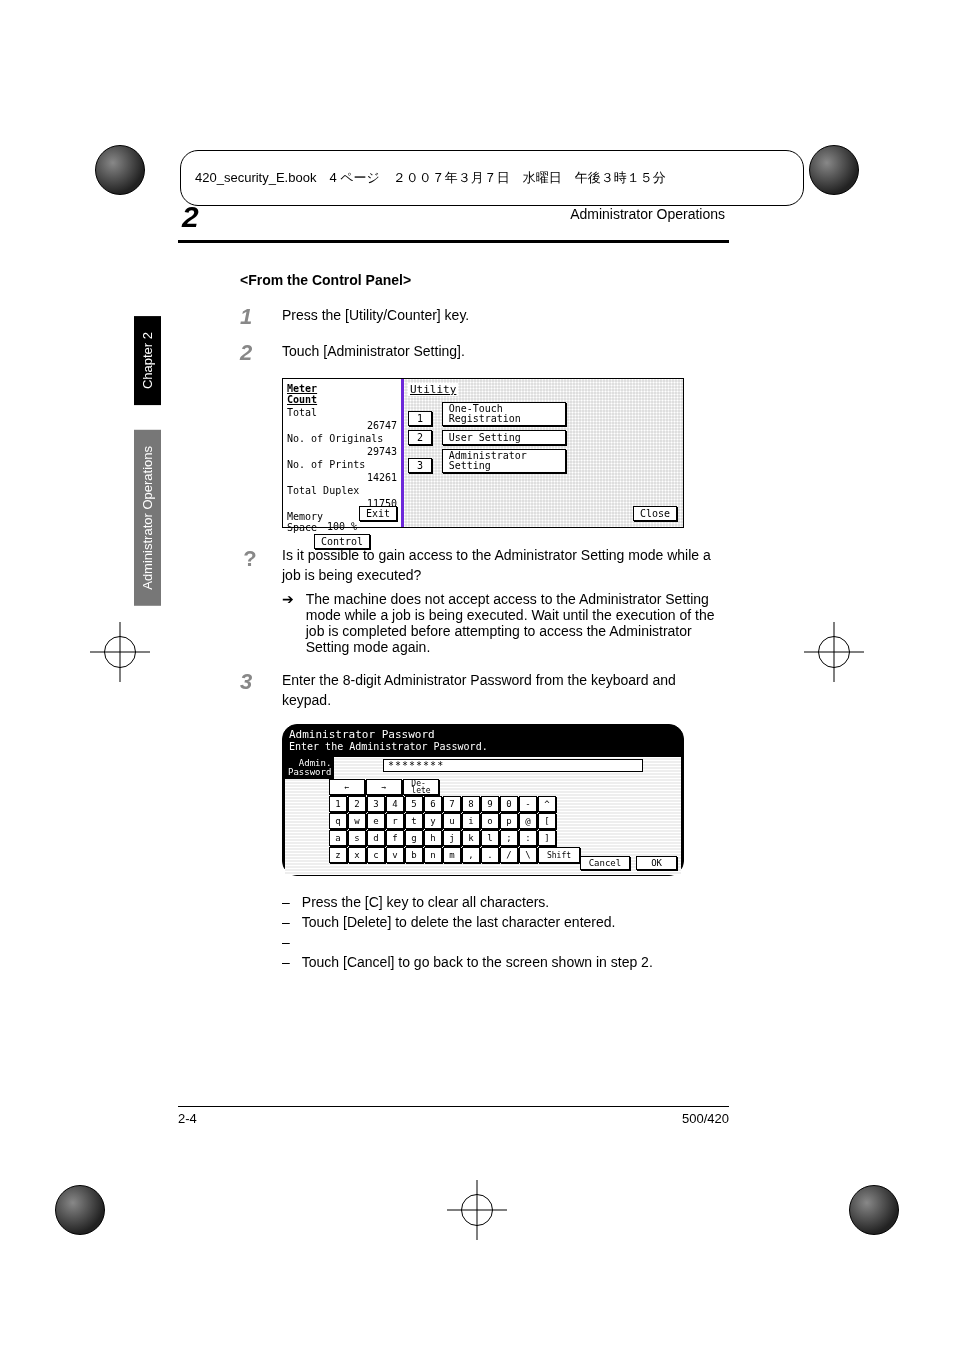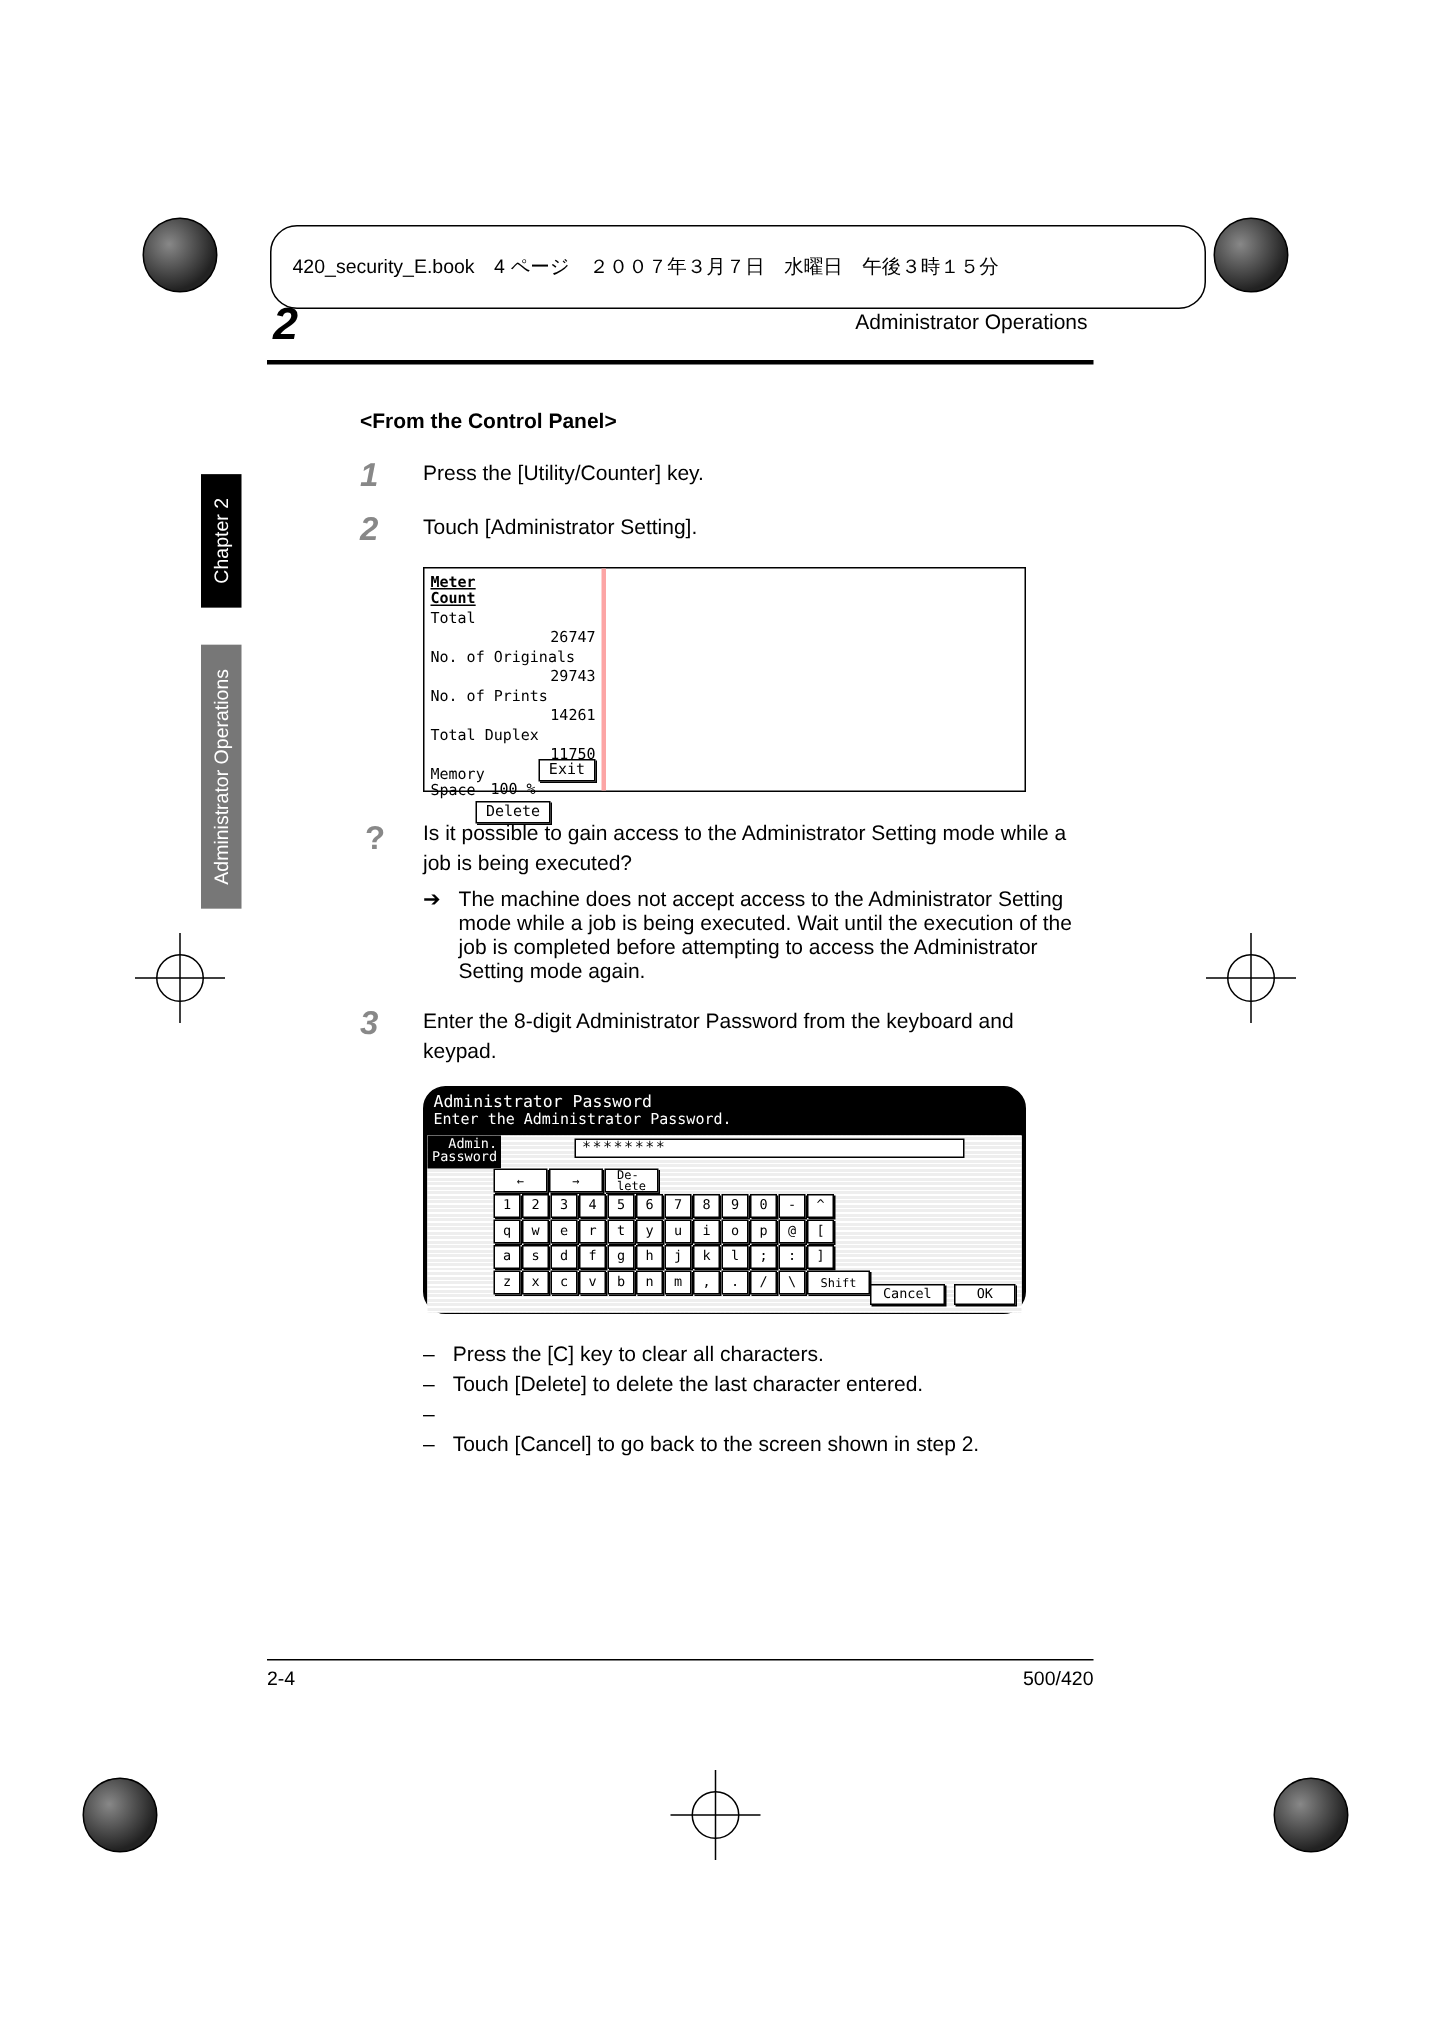--- a/index.html
+++ b/index.html
@@ -141,21 +141,21 @@
   .device-screen {
     border:1px solid #000;
     margin:8px 0 18px 42px;
     font-family: monospace;
     font-size:11px;
     position:relative;
   }
   .ds1 { width:400px; height:148px; display:flex;}
   .ds1-left {
     width:110px;
-    border-right:3px solid #fca5a5;
+    border-right:3px solid #6d28d9;
     padding:4px;
   }
   .ds1-left .hdr { font-weight:bold; text-decoration:underline; font-size:10px;}
   .ds1-left .row { margin-top:2px; font-size:10px;}
   .ds1-left .val { text-align:right; }
   .ds1-right { flex:1; padding:4px; position:relative;
     background:repeating-linear-gradient(0deg,#fff 0 1px,#eee 1px 3px),
                repeating-linear-gradient(90deg,#fff 0 1px,#eee 1px 3px);
     background-blend-mode:multiply;
   }
@@ -273,26 +273,44 @@
       <div class="row">No. of Prints</div>
       <div class="row val">14261</div>
       <div class="row">Total Duplex</div>
       <div class="row val">11750</div>
       <div class="row" style="white-space:pre-line; display:flex; justify-content:space-between; align-items:flex-end;">
         <span style="white-space:pre-line;">Memory
 Space</span>
       </div>
       <div style="display:flex; justify-content:space-between; align-items:center; margin-top:-12px;flex-direction:column;">
         <span style="font-size:10px;">100 %</span>
-        <span class="ds-btn">Delete</span>
+        <span class="ds-btn">Control</span>
       </div>
       <div class="ds1-left-bottom">
         <span></span>
         <span class="ds-btn">Exit</span>
       </div>
+    </div>
+    <div class="ds1-right">
+      <div class="title">Utility</div><br>
+      <div>
+        <span class="ds-btn num">1</span>
+        <span class="ds-btn" style="width:110px; white-space:pre-line; line-height:1;">One-Touch
+Registration</span>
+      </div>
+      <div>
+        <span class="ds-btn num">2</span>
+        <span class="ds-btn" style="width:110px;">User Setting</span>
+      </div>
+      <div>
+        <span class="ds-btn num">3</span>
+        <span class="ds-btn" style="width:110px; white-space:pre-line; line-height:1;">Administrator
+Setting</span>
+      </div>
+      <span class="ds-btn ds1-close">Close</span>
     </div>
   </div>
 
   <div class="step" style="margin-bottom:6px;">
     <div class="qmark">?</div>
     <div class="step-body">Is it possible to gain access to the Administrator Setting mode while a job is being executed?</div>
   </div>
   <div class="arrow-item">
     <span>➔</span>
     <span>The machine does not accept access to the Administrator Setting mode while a job is being executed. Wait until the execution of the job is completed before attempting to access the Administrator Setting mode again.</span>

